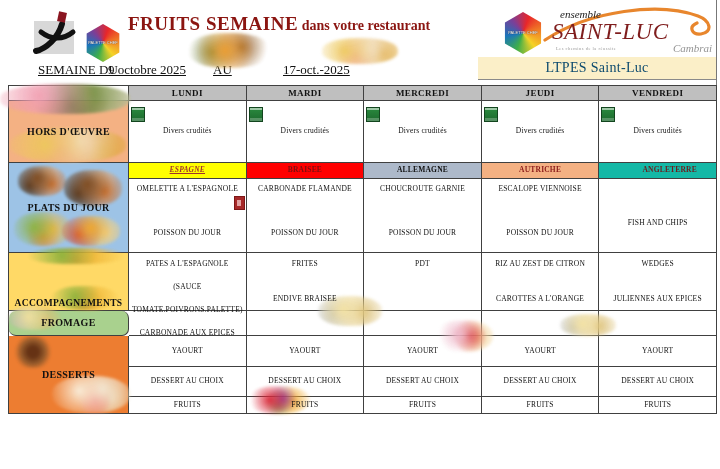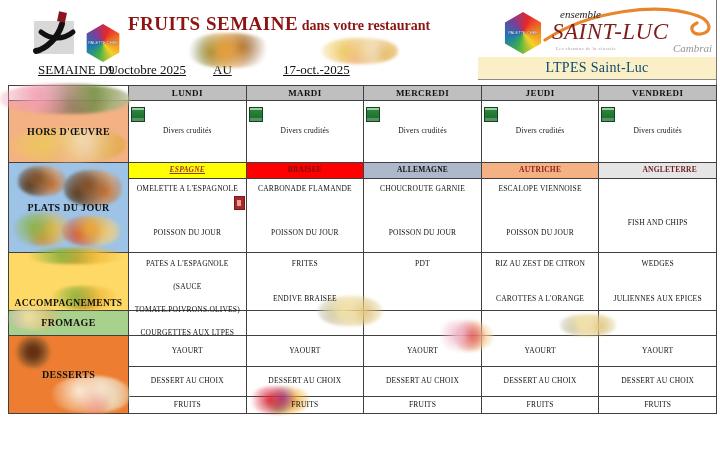--- a/index.html
+++ b/index.html
@@ -43,21 +43,21 @@
   .bg-hors{background:#F4B183;}
   .bg-plats{background:#9DC3E6;}
   .bg-acc{background:#FFD966;align-items:flex-end;}
   .bg-fro{background:#A9D18E;}
   .bg-des{background:#ED7D31;}
   .country{font-weight:700;font-size:7.5px;}
   .c-es{background:#FFFF00;color:#A0342C;font-style:italic;text-decoration:underline;}
   .c-be{background:#FF0000;color:#7B1010;}
   .c-de{background:#ADB9CA;color:#111;}
   .c-at{background:#F4B183;color:#8B1A1A;}
-  .c-en{background:#e5e5e5;color:#6B1D1D;padding-left:24px;}
+  .c-en{background:#14b8a6;color:#6B1D1D;padding-left:24px;}
   .main{flex-direction:column;align-items:stretch;}
   .dish{min-height:30px;display:flex;align-items:flex-start;justify-content:center;
         padding:5px 2px 0 2px;position:relative;}
   .fish{flex:1;display:flex;align-items:center;justify-content:center;}
   .fishchips{justify-content:center;padding-top:16px;}
   .acc{flex-direction:column;justify-content:space-between;padding:6px 2px;}
   .acc.tight{justify-content:flex-start;gap:13px;}
   .acc.single{justify-content:flex-start;}
   .bio{position:absolute;left:2px;top:6px;width:12px;height:13px;z-index:9;
        background:linear-gradient(#2a8a3e,#1d6a2e);border:1px solid #12451e;
@@ -225,40 +225,40 @@
     <div class="cell fishchips" style="grid-area:4/6/5/7;">
       <span>FISH AND CHIPS</span>
     </div>
 
     <div class="cell rl bg-acc" style="grid-area:5/1/6/2;font-size:9.5px;">
         <span>ACCOMPAGNEMENTS</span>
       </div>
     <div class="cell acc tight" style="grid-area:5/2/6/3;">
       <span>PATES A L'ESPAGNOLE</span>
       <span>(SAUCE</span>
-      <span>TOMATE.POIVRONS.OLIVES)</span>
-      <span>COURGETTES AUX LTPES</span>
+      <span>TOMATE.POIVRONS.PALETTE)</span>
+      <span>CARBONADE AUX EPICES</span>
     </div>
     <div class="cell acc" style="grid-area:5/3/6/4;">
       <span>FRITES</span>
       <span>ENDIVE BRAISEE</span>
     </div>
     <div class="cell acc single" style="grid-area:5/4/6/5;">
       <span>PDT</span>
     </div>
     <div class="cell acc" style="grid-area:5/5/6/6;">
       <span>RIZ AU ZEST DE CITRON</span>
       <span>CAROTTES A L'ORANGE</span>
     </div>
     <div class="cell acc" style="grid-area:5/6/6/7;">
       <span>WEDGES</span>
       <span>JULIENNES AUX EPICES</span>
     </div>
 
-    <div class="cell rl bg-fro" style="grid-area:6/1/7/2;">
+    <div class="cell rl bg-fro" style="grid-area:6/1/7/2;border-radius:7px;">
         <span>FROMAGE</span>
       </div>
     <div class="cell" style="grid-area:6/2/7/3;"></div>
     <div class="cell" style="grid-area:6/3/7/4;"></div>
     <div class="cell" style="grid-area:6/4/7/5;"></div>
     <div class="cell" style="grid-area:6/5/7/6;"></div>
     <div class="cell" style="grid-area:6/6/7/7;"></div>
 
     <div class="cell rl bg-des" style="grid-area:7/1/10/2;">
         <span>DESSERTS</span>

